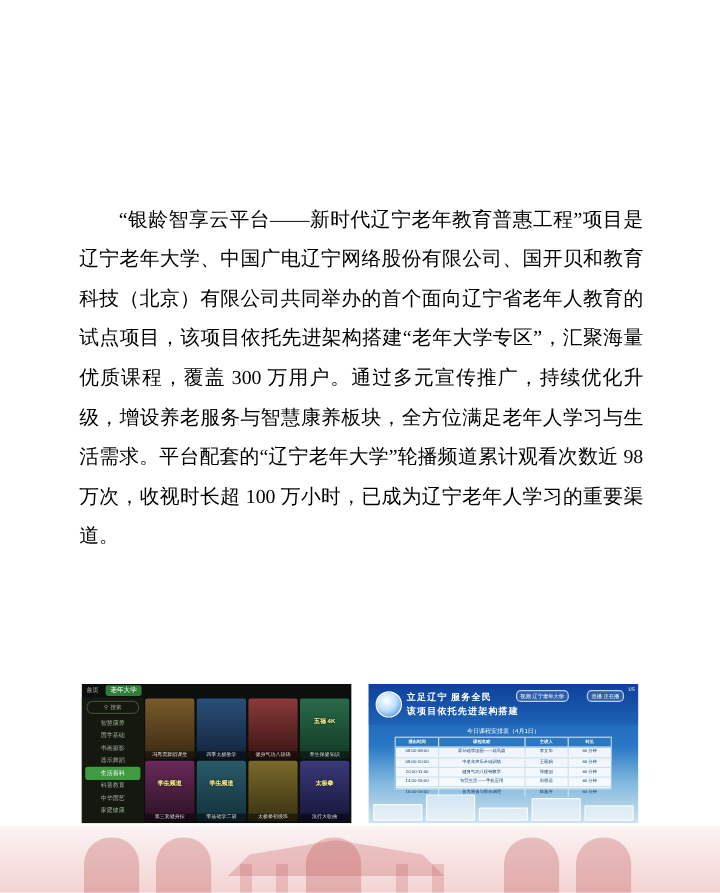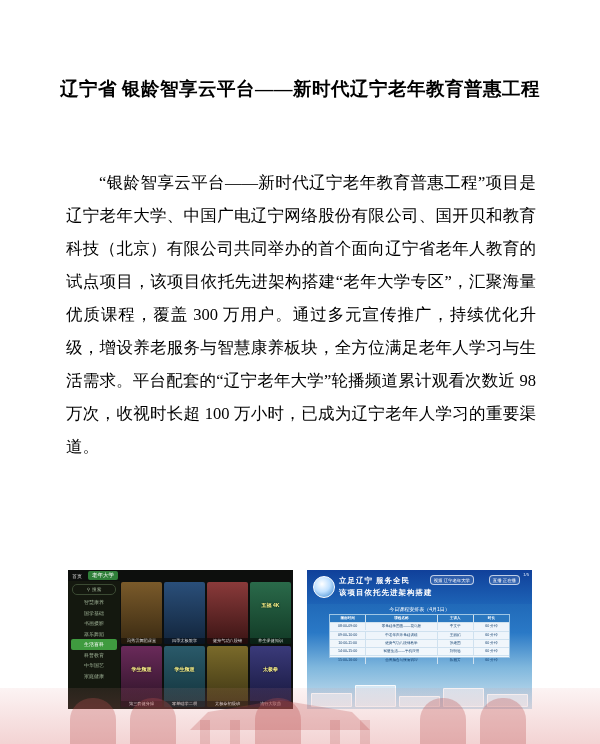--- a/index.html
+++ b/index.html
@@ -94,21 +94,21 @@
     left: 68px;
     top: 570px;
     width: 464px;
     height: 118px;
     display: flex;
     justify-content: space-between;
   }
   .fig {
     position: relative;
     width: 225px;
-    height: 139px;
+    height: 116px;
     overflow: hidden;
   }
 
   
   .tv {
     background: #0d0f0d;
     width: 100%;
     height: 100%;
     position: relative;
     box-sizing: border-box;
@@ -327,21 +327,20 @@
     background: rgba(255,255,255,0.55);
     border: 1px solid rgba(255,255,255,0.8);
     border-radius: 1px;
   }
 </style>
 </head>
 <body>
 
 <div class="page">
 
-  <div class="doc-title">辽宁省  银龄智享云平台——新时代辽宁老年教育普惠工程</div>
 
   <div class="body-wrap">
     <p class="para">“银龄智享云平台——新时代辽宁老年教育普惠工程”项目是辽宁老年大学、中国广电辽宁网络股份有限公司、国开贝和教育科技（北京）有限公司共同举办的首个面向辽宁省老年人教育的试点项目，该项目依托先进架构搭建“老年大学专区”，汇聚海量优质课程，覆盖 300 万用户。通过多元宣传推广，持续优化升级，增设养老服务与智慧康养板块，全方位满足老年人学习与生活需求。平台配套的“辽宁老年大学”轮播频道累计观看次数近 98 万次，收视时长超 100 万小时，已成为辽宁老年人学习的重要渠道。</p>
   </div>
 
   <div class="figures">
 
     <div class="fig">
       <div class="tv">
         <div class="tv-topbar">

